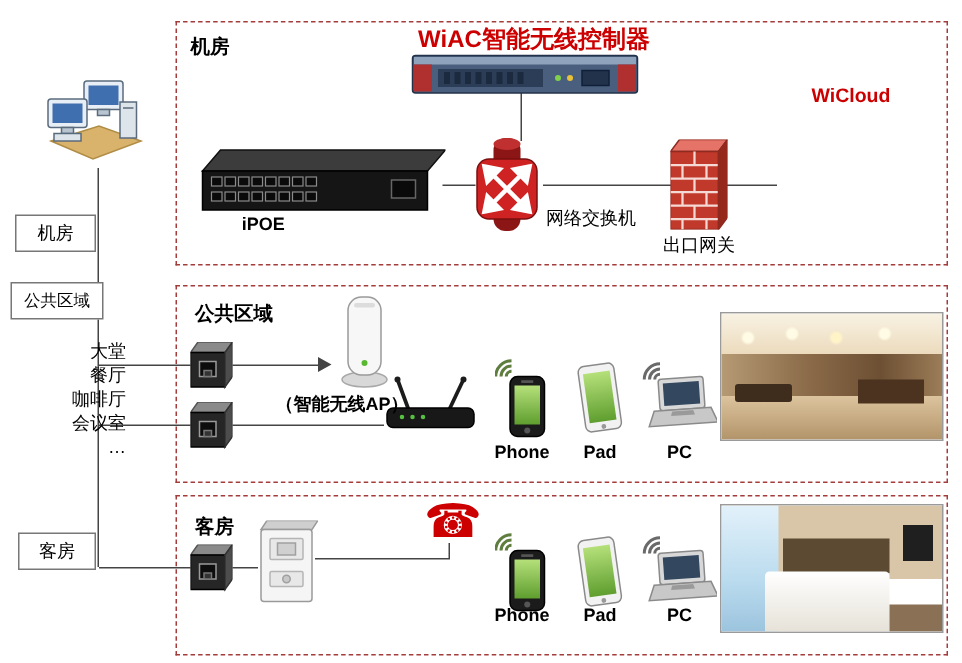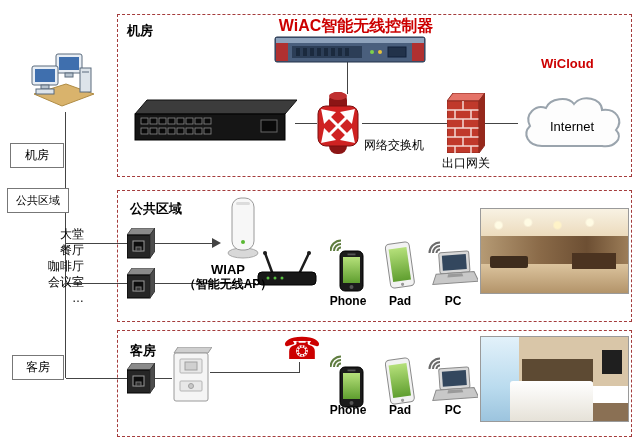--- a/index.html
+++ b/index.html
@@ -209,20 +209,21 @@
           <rect x="35" y="30" width="7" height="6"></rect>
         <rect x="44" y="30" width="7" height="6"></rect>
           <rect x="53" y="30" width="7" height="6"></rect>
         <rect x="62" y="30" width="7" height="6"></rect>
           <rect x="71" y="30" width="7" height="6"></rect>
       </g>
       <rect x="128" y="22" width="16" height="12" fill="#0a0a0a" stroke="#666"></rect>
     </svg>
   </div>
   <div class="dev-label" id="label-ipoe">
+    <span style="display:block">iPOE</span>
   </div>
 
   <div class="dev" id="device-switch">
     <svg width="48" height="72" viewBox="0 0 48 72">
       <rect x="15" y="2" width="18" height="62" rx="8" fill="#8c1515"></rect>
       <ellipse cx="24" cy="6" rx="9" ry="4" fill="#c03030"></ellipse>
       <rect x="4" y="16" width="40" height="40" rx="8" fill="#cf2222" stroke="#7a0f0f"></rect>
       <g stroke="#ffffff" stroke-width="3" fill="#ffffff">
         <line x1="14" y1="26" x2="34" y2="46"></line>
         <line x1="34" y1="26" x2="14" y2="46"></line>
@@ -253,26 +254,20 @@
           <line x1="24" y1="35" x2="24" y2="44"></line>
         <line x1="16" y1="44" x2="16" y2="53"></line>
           <line x1="8" y1="53" x2="8" y2="60"></line>
         <line x1="24" y1="53" x2="24" y2="60"></line>
       </g>
       <polygon points="32,8 38,0 38,52 32,60" fill="#96281b" stroke="#8f2a20"></polygon>
     </svg>
   </div>
   <div class="dev-label" id="label-gateway">出口网关</div>
 
-  <div class="dev" id="device-cloud">
-    <svg width="112" height="64" viewBox="0 0 112 64">
-      <path d="M26,52 C12,52 6,40 14,32 C8,20 20,10 30,14 C34,4 52,2 58,10 C66,0 86,4 86,16 C100,14 108,26 100,36 C108,44 98,54 86,52 Z" fill="#fdfdfd" stroke="#9aa4ad" stroke-width="2"></path>
-    </svg>
-    <span id="internet-text">Internet</span>
-  </div>
 
   <div class="dev" id="port1">
     <svg width="28" height="32" viewBox="0 0 28 32">
       <polygon points="5,0 28,0 23,7 0,7" fill="#8a8a8a" stroke="#555"></polygon>
       <rect x="0" y="7" width="23" height="23" fill="#262626" stroke="#000"></rect>
       <polygon points="23,7 28,0 28,23 23,30" fill="#4d4d4d" stroke="#333"></polygon>
       <rect x="6" y="13" width="11" height="10" fill="#0d0d0d" stroke="#9a9a9a"></rect>
       <rect x="9" y="19" width="5" height="4" fill="#333" stroke="#777"></rect>
     </svg>
   </div>
@@ -313,21 +308,20 @@
       <circle cx="53" cy="3" r="2" fill="#1c1c1c"></circle>
       <rect x="2" y="22" width="58" height="13" rx="4" fill="#181818" stroke="#000"></rect>
       <g fill="#58c040">
           <circle cx="12" cy="28" r="1.5"></circle>
           <circle cx="19" cy="28" r="1.5"></circle>
           <circle cx="26" cy="28" r="1.5"></circle>
         </g>
     </svg>
   </div>
   <div class="dev-label" id="label-wiap">
-    <span class="l1" style="display:block">WIAP</span>
     <span class="l2" style="display:block">（智能无线AP）</span>
   </div>
 
   <div class="dev" id="phone-public">
     <svg width="36" height="58" viewBox="0 0 36 58">
       <defs>
           <linearGradient id="grn1" x1="0" y1="0" x2="0" y2="1">
         <stop offset="0" stop-color="#b5e07a"></stop>
             <stop offset="1" stop-color="#5f9e2f"></stop>
           </linearGradient>

